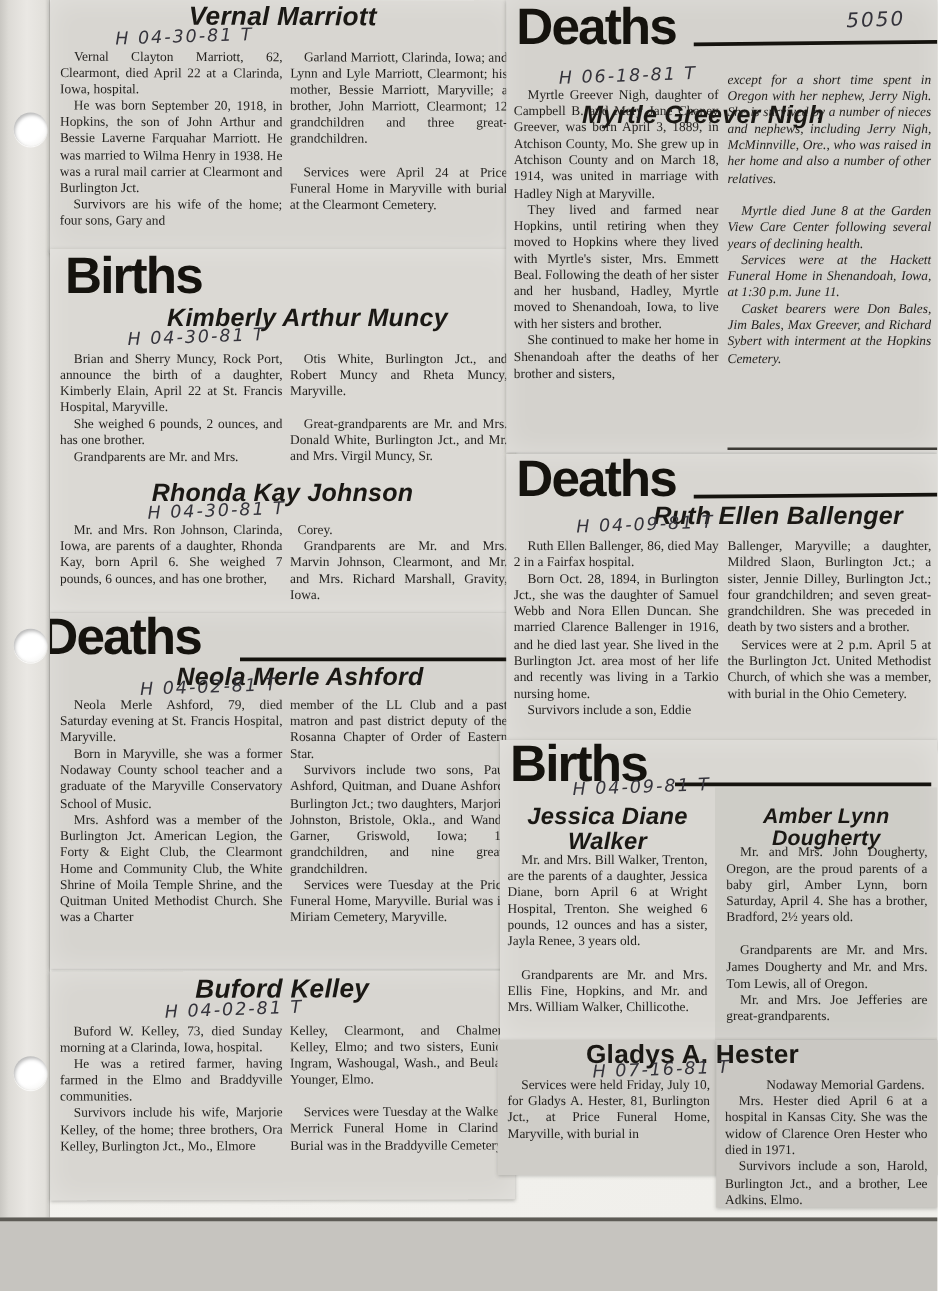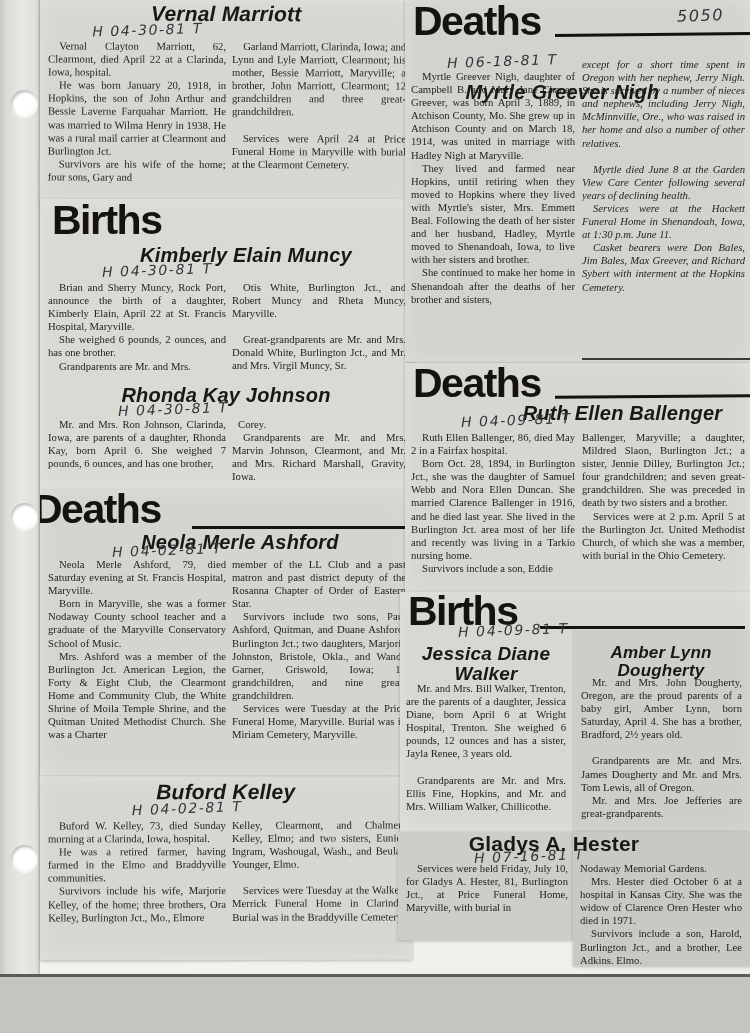--- a/index.html
+++ b/index.html
@@ -51,32 +51,32 @@
   <div class="binder-strip"></div>
   <div class="hole" style="left:11px; top:90px;"></div>
   <div class="hole" style="left:11px; top:503px;"></div>
   <div class="hole" style="left:11px; top:845px;"></div>
 
   <section class="clipping" style="left:40px; top:0; width:372px; height:203px; transform:rotate(.15deg);">
     <h2 class="headline" style="left:0; right:0; top:3px; font-size:21px;">Vernal Marriott</h2>
     <div class="hand" style="left:52px; top:22px;">H 04-30-81 T</div>
     <div class="bodycol" style="left:8px; top:40px; width:178px; height:158px;">
       <p>Vernal Clayton Marriott, 62, Clearmont, died April 22 at a Clarinda, Iowa, hospital.</p>
-      <p>He was born January 20, 1918, in Hopkins, the son of John Arthur and Bessie Laverne Farquahar Marriott. He was married to Wilma Henry in 1938. He was a rural mail carrier at Clearmont and Burlington Jct.</p>
+      <p>He was born September 20, 1918, in Hopkins, the son of John Arthur and Bessie Laverne Farquahar Marriott. He was married to Wilma Henry in 1938. He was a rural mail carrier at Clearmont and Burlington Jct.</p>
       <p>Survivors are his wife of the home; four sons, Gary and</p>
     </div>
     <div class="bodycol" style="left:192px; top:40px; width:174px; height:158px;">
       <p>Garland Marriott, Clarinda, Iowa; and Lynn and Lyle Marriott, Clearmont; his mother, Bessie Marriott, Maryville; a brother, John Marriott, Clearmont; 12 grandchildren and three great-grandchildren.</p>
       <p class="gap">Services were April 24 at Price Funeral Home in Maryville with burial at the Clearmont Cemetery.</p>
     </div>
   </section>
 
   <section class="clipping" style="left:40px; top:199px; width:372px; height:291px; background:#dbd9d4;">
     <h1 class="bigheader" style="left:12px; top:2px;">Births</h1>
-    <h2 class="headline" style="left:60px; right:20px; top:46px;">Kimberly Elain Muncy</h2>
+    <h2 class="headline" style="left:60px; right:20px; top:46px;">Kimberly Arthur Muncy</h2>
     <div class="hand" style="left:62px; top:63px;">H 04-30-81 T</div>
     <div class="bodycol" style="left:8px; top:82px; width:178px; height:103px;">
       <p>Brian and Sherry Muncy, Rock Port, announce the birth of a daughter, Kimberly Elain, April 22 at St. Francis Hospital, Maryville.</p>
       <p>She weighed 6 pounds, 2 ounces, and has one brother.</p>
       <p>Grandparents are Mr. and Mrs.</p>
     </div>
     <div class="bodycol" style="left:192px; top:82px; width:174px; height:103px;">
       <p>Otis White, Burlington Jct., and Robert Muncy and Rheta Muncy, Maryville.</p>
       <p class="gap">Great-grandparents are Mr. and Mrs. Donald White, Burlington Jct., and Mr. and Mrs. Virgil Muncy, Sr.</p>
     </div>
@@ -178,20 +178,20 @@
 
   <section class="clipping" style="left:398px; top:832px; width:352px; height:134px; background:transparent; box-shadow:none; overflow:visible;">
     <div style="position:absolute; left:0; top:0; width:352px; height:108px; background:#cfcdc8; box-shadow:0 1px 3px rgba(70,68,62,.3);"></div>
     <div style="position:absolute; left:175px; top:0; width:177px; height:134px; background:#cac8c3; box-shadow:0 1px 3px rgba(70,68,62,.3);"></div>
     <h2 class="headline" style="left:0; right:40px; top:1px; font-size:21px; font-style:normal; font-weight:bold;">Gladys A. Hester</h2>
     <div class="hand" style="left:76px; top:16px;">H 07-16-81 T</div>
     <div class="bodycol" style="left:8px; top:30px; width:162px; height:74px;">
       <p>Services were held Friday, July 10, for Gladys A. Hester, 81, Burlington Jct., at Price Funeral Home, Maryville, with burial in</p>
     </div>
     <div class="bodycol" style="left:182px; top:30px; width:162px; height:102px;">
-      <p style="text-indent:0;">Nodaway Memorial Gardens.</p>
-      <p>Mrs. Hester died October 6 at a hospital in Kansas City. She was the widow of Clarence Oren Hester who died in 1971.</p>
+      <p style="text-indent:0;margin-left:33px;">Nodaway Memorial Gardens.</p>
+      <p>Mrs. Hester died April 6 at a hospital in Kansas City. She was the widow of Clarence Oren Hester who died in 1971.</p>
       <p>Survivors include a son, Harold, Burlington Jct., and a brother, Lee Adkins, Elmo.</p>
     </div>
   </section>
 
   <div class="bottom-strip"></div>
 </div>
 
 </body></html>

